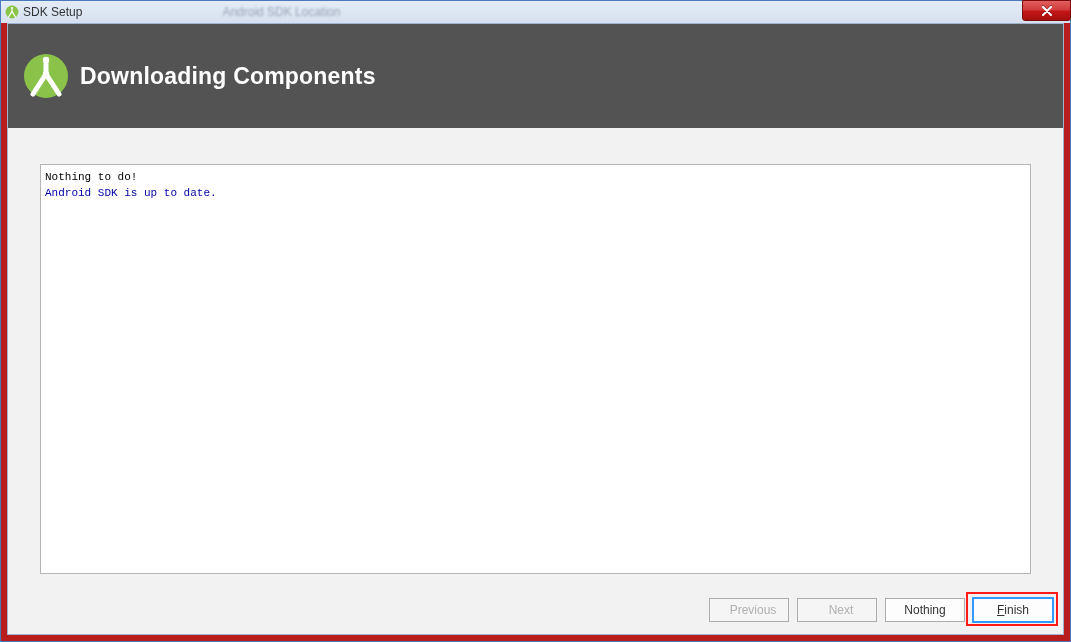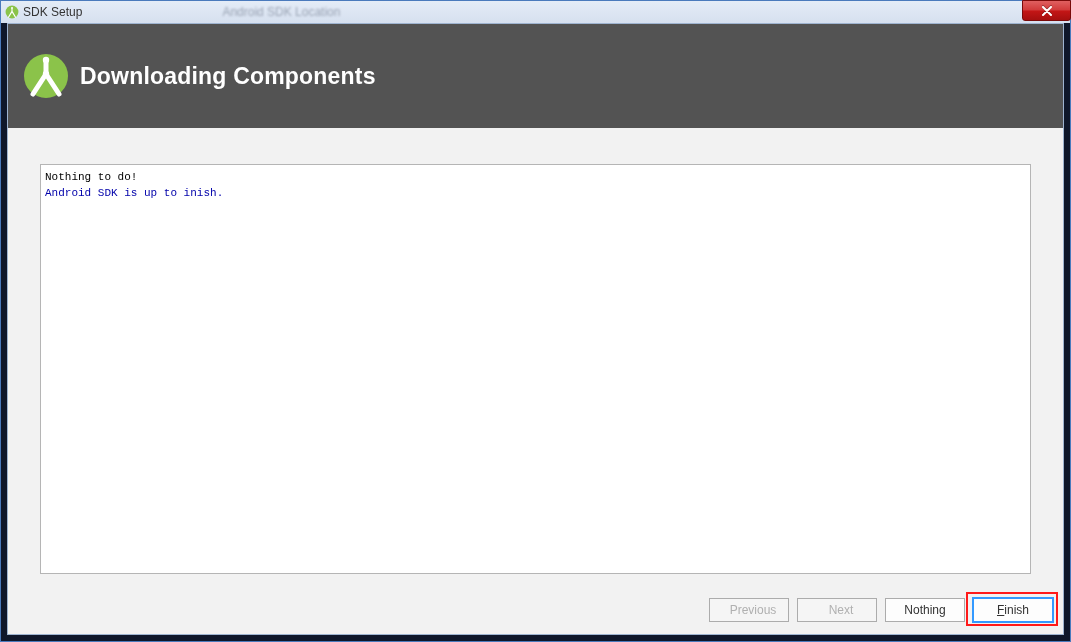--- a/index.html
+++ b/index.html
@@ -8,21 +8,21 @@
       background: #d0dae8;
       width: 1071px;
       height: 642px;
       overflow: hidden;
       position: relative;
     }
     .window-frame {
       position: absolute;
       top: 0; left: 0; right: 0; bottom: 0;
       border: 1px solid #4a7abc;
-      background: #0f172a;
+      background: #b91c1c;
     }
     .titlebar {
       height: 22px;
       background: linear-gradient(to bottom, #e4ecf7, #d6e0ef);
       display: flex;
       align-items: center;
       padding: 0 4px;
       position: relative;
     }
     .titlebar .app-icon {
@@ -172,21 +172,21 @@
           <circle cx="24" cy="8" r="3.2" fill="#fff"></circle>
           <circle cx="24" cy="22" r="3.2" fill="#fff"></circle>
         </svg>
       </span>
       <div class="heading">Downloading Components</div>
     </div>
 
     <div class="content-area">
       <div class="log-box">
         <div class="log-line-1">Nothing to do!</div>
-        <div class="log-line-2">Android SDK is up to inish.</div>
+        <div class="log-line-2">Android SDK is up to date.</div>
       </div>
     </div>
 
     <div class="button-row">
       <button class="btn" disabled="">Previous</button>
       <button class="btn" disabled="">Next</button>
       <button class="btn">Nothing</button>
       <button class="btn active-focus"><span class="u">F</span><span>inish</span></button>
     </div>
 

